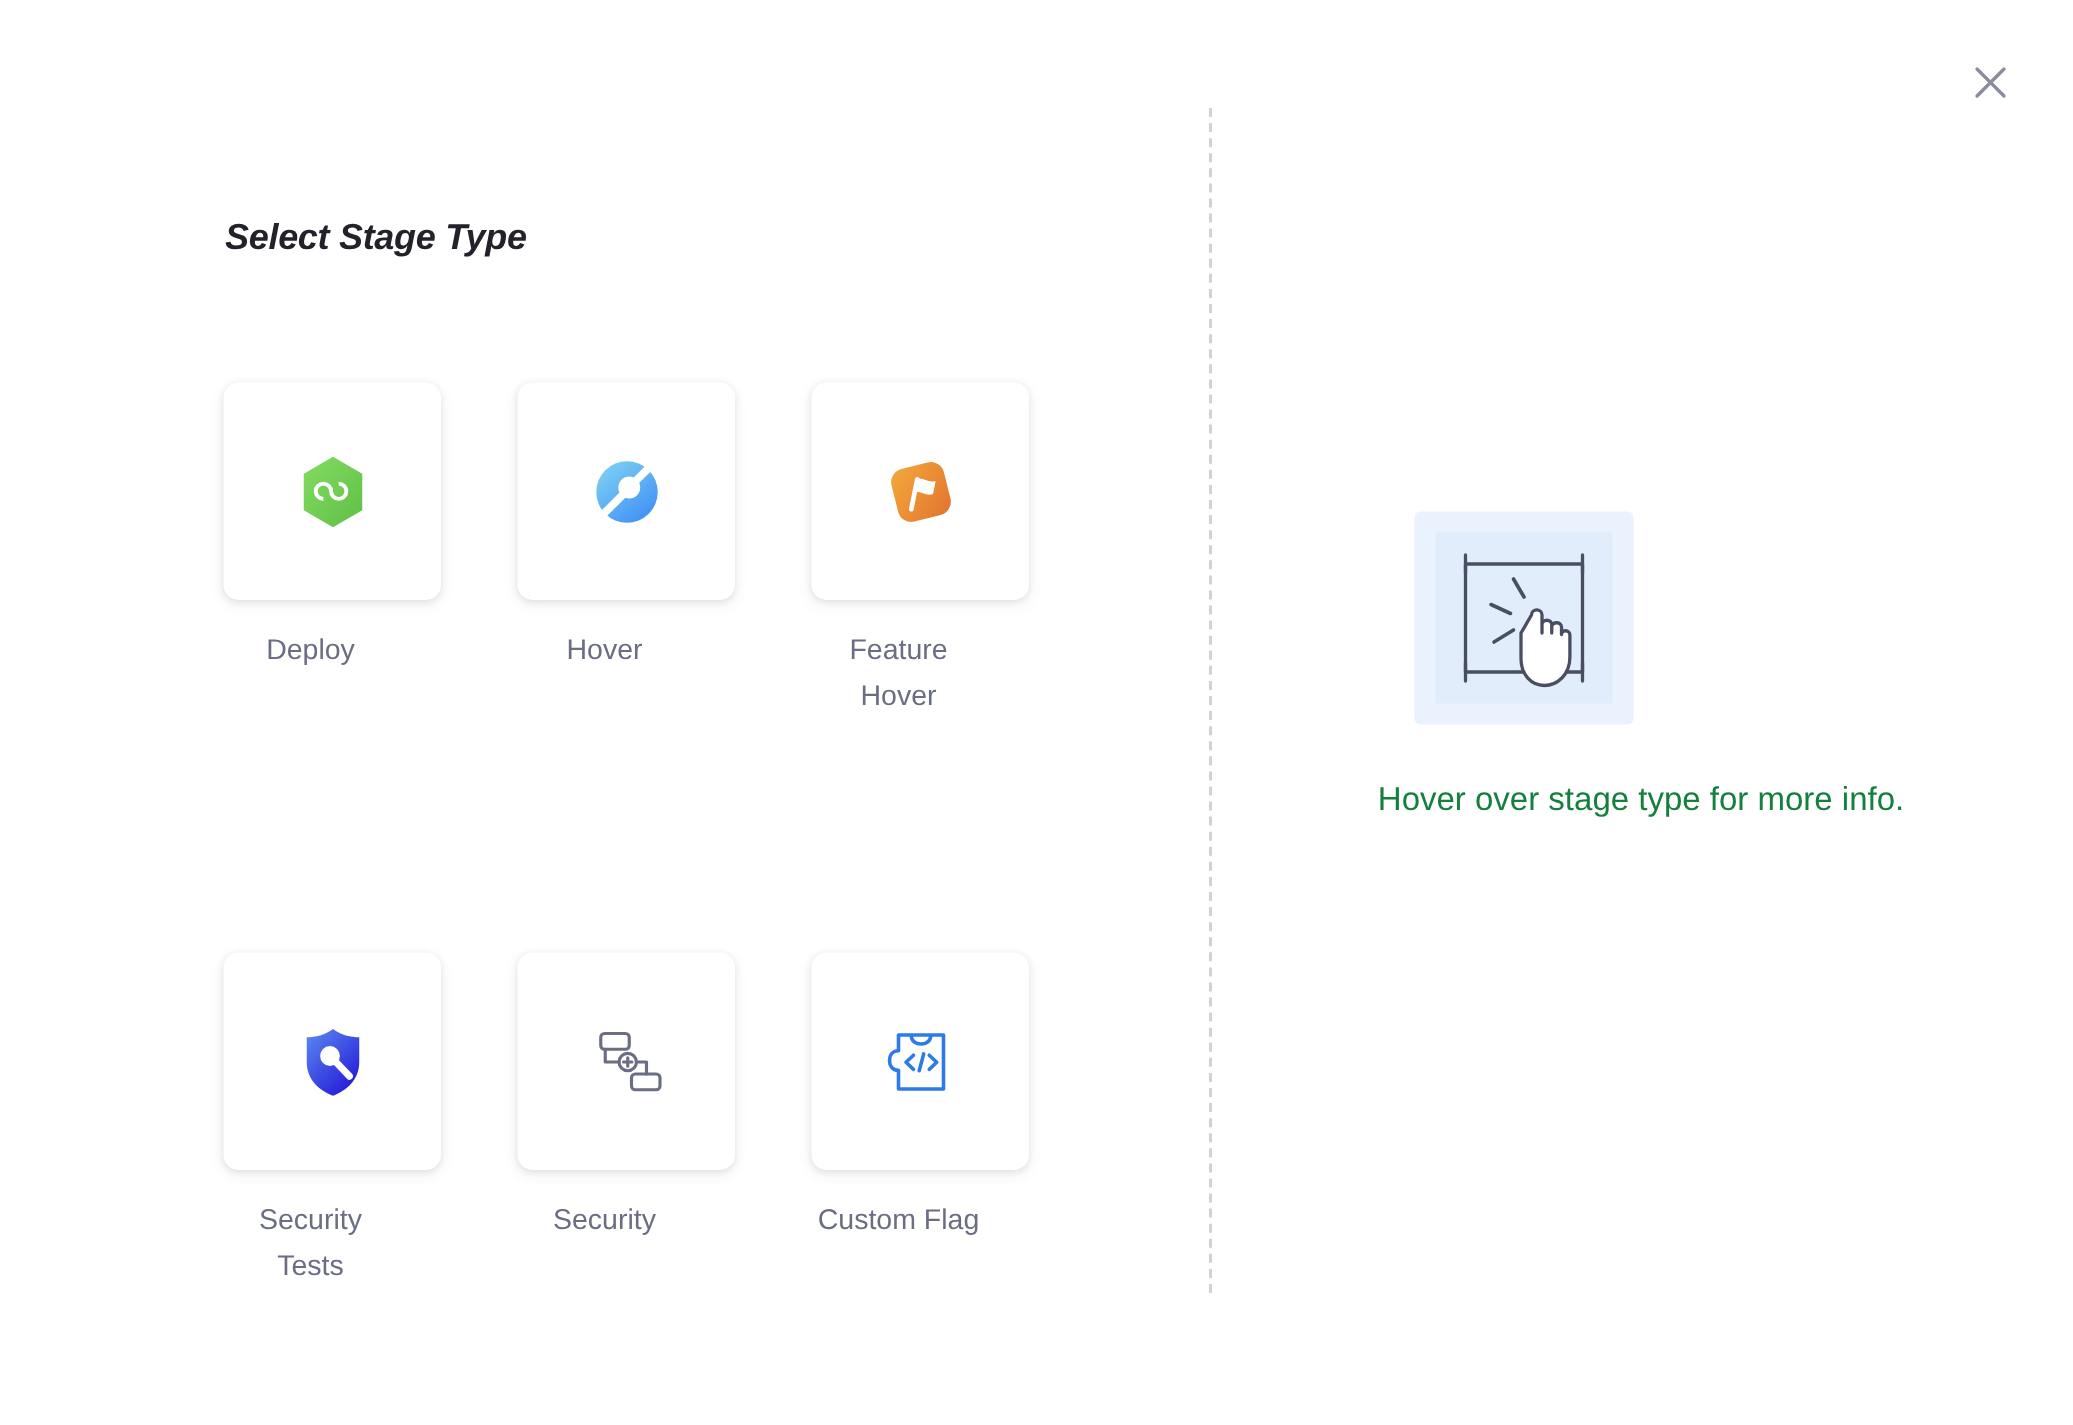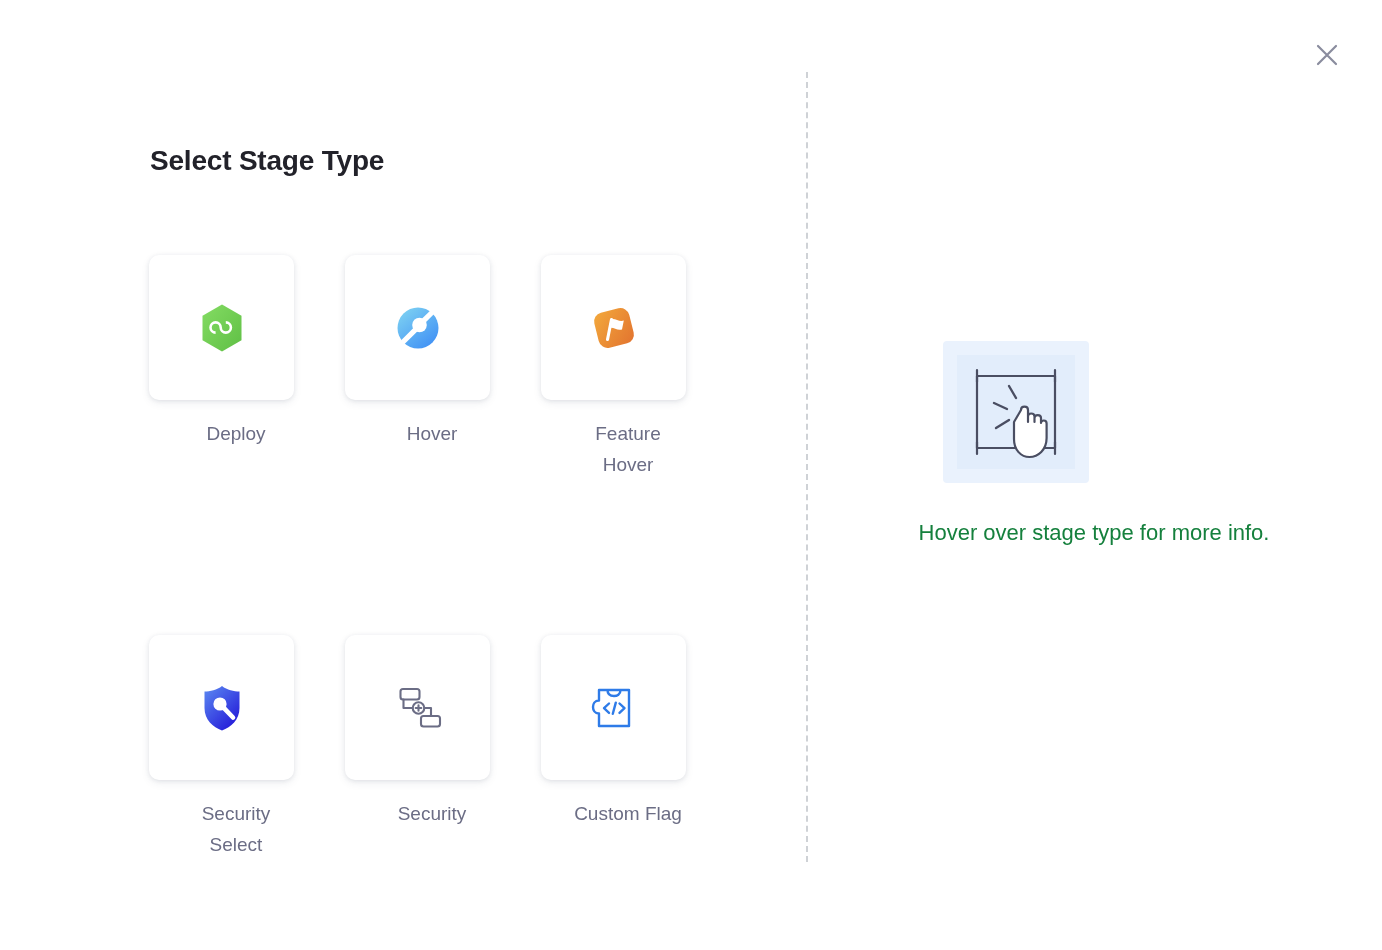--- a/index.html
+++ b/index.html
@@ -51,41 +51,42 @@
     left: 0;
     top: 0;
     width: 806px;
     height: 950px;
   }
 
   .panel-title {
     position: absolute;
     left: 150px;
     top: 145px;
-    font-size: 28px;
+    font-size: 24px;
     font-weight: bold;
     color: #22222a;
     letter-spacing: -0.2px;
+    font-style: italic;
   }
 
   .card-grid {
     position: absolute;
     left: 149px;
     top: 255px;
     display: grid;
     grid-template-columns: repeat(3, 145px);
     column-gap: 51px;
     row-gap: 155px;
   }
 
   .stage-item {
     width: 145px;
     display: flex;
     flex-direction: column;
-    align-items: flex-end;
+    align-items: flex-start;
   }
 
   .stage-card {
     width: 145px;
     height: 145px;
     background: #ffffff;
     border-radius: 10px;
     box-shadow: 0 1px 4px rgba(40, 50, 80, 0.10),
                 0 3px 10px rgba(40, 50, 80, 0.07);
     display: flex;
@@ -234,21 +235,21 @@
               </linearGradient>
               <mask id="mShield">
                 <rect x="0" y="0" width="44" height="50" fill="#fff"></rect>
                 <circle cx="20" cy="21" r="6.6" fill="#000"></circle>
                 <path d="M24.5 25.6 L33 34.5" stroke="#000" stroke-width="4.6" stroke-linecap="round"></path>
               </mask>
             </defs>
             <path d="M22 3 C17 7 10 8.5 4.5 8.5 L4.5 25 C4.5 37 13 44 22 47.5 C31 44 39.5 37 39.5 25 L39.5 8.5 C34 8.5 27 7 22 3 Z" fill="url(#gShield)" mask="url(#mShield)"></path>
           </svg>
         </div>
-        <div class="stage-label">Security Select</div>
+        <div class="stage-label">Security Tests</div>
       </div>
 
       <div class="stage-item">
         <div class="stage-card">
           <svg width="52" height="48" viewBox="0 0 52 48">
             <g fill="none" stroke="#6B6D85" stroke-width="2.1" stroke-linecap="round" stroke-linejoin="round">
               <rect x="8.5" y="5" width="19" height="10.5" rx="2.5"></rect>
               <path d="M11.5 15.5 L11.5 24 L20.5 24"></path>
               <circle cx="26.5" cy="24" r="5.8"></circle>
               <path d="M23.7 24 L29.3 24 M26.5 21.2 L26.5 26.8"></path>

